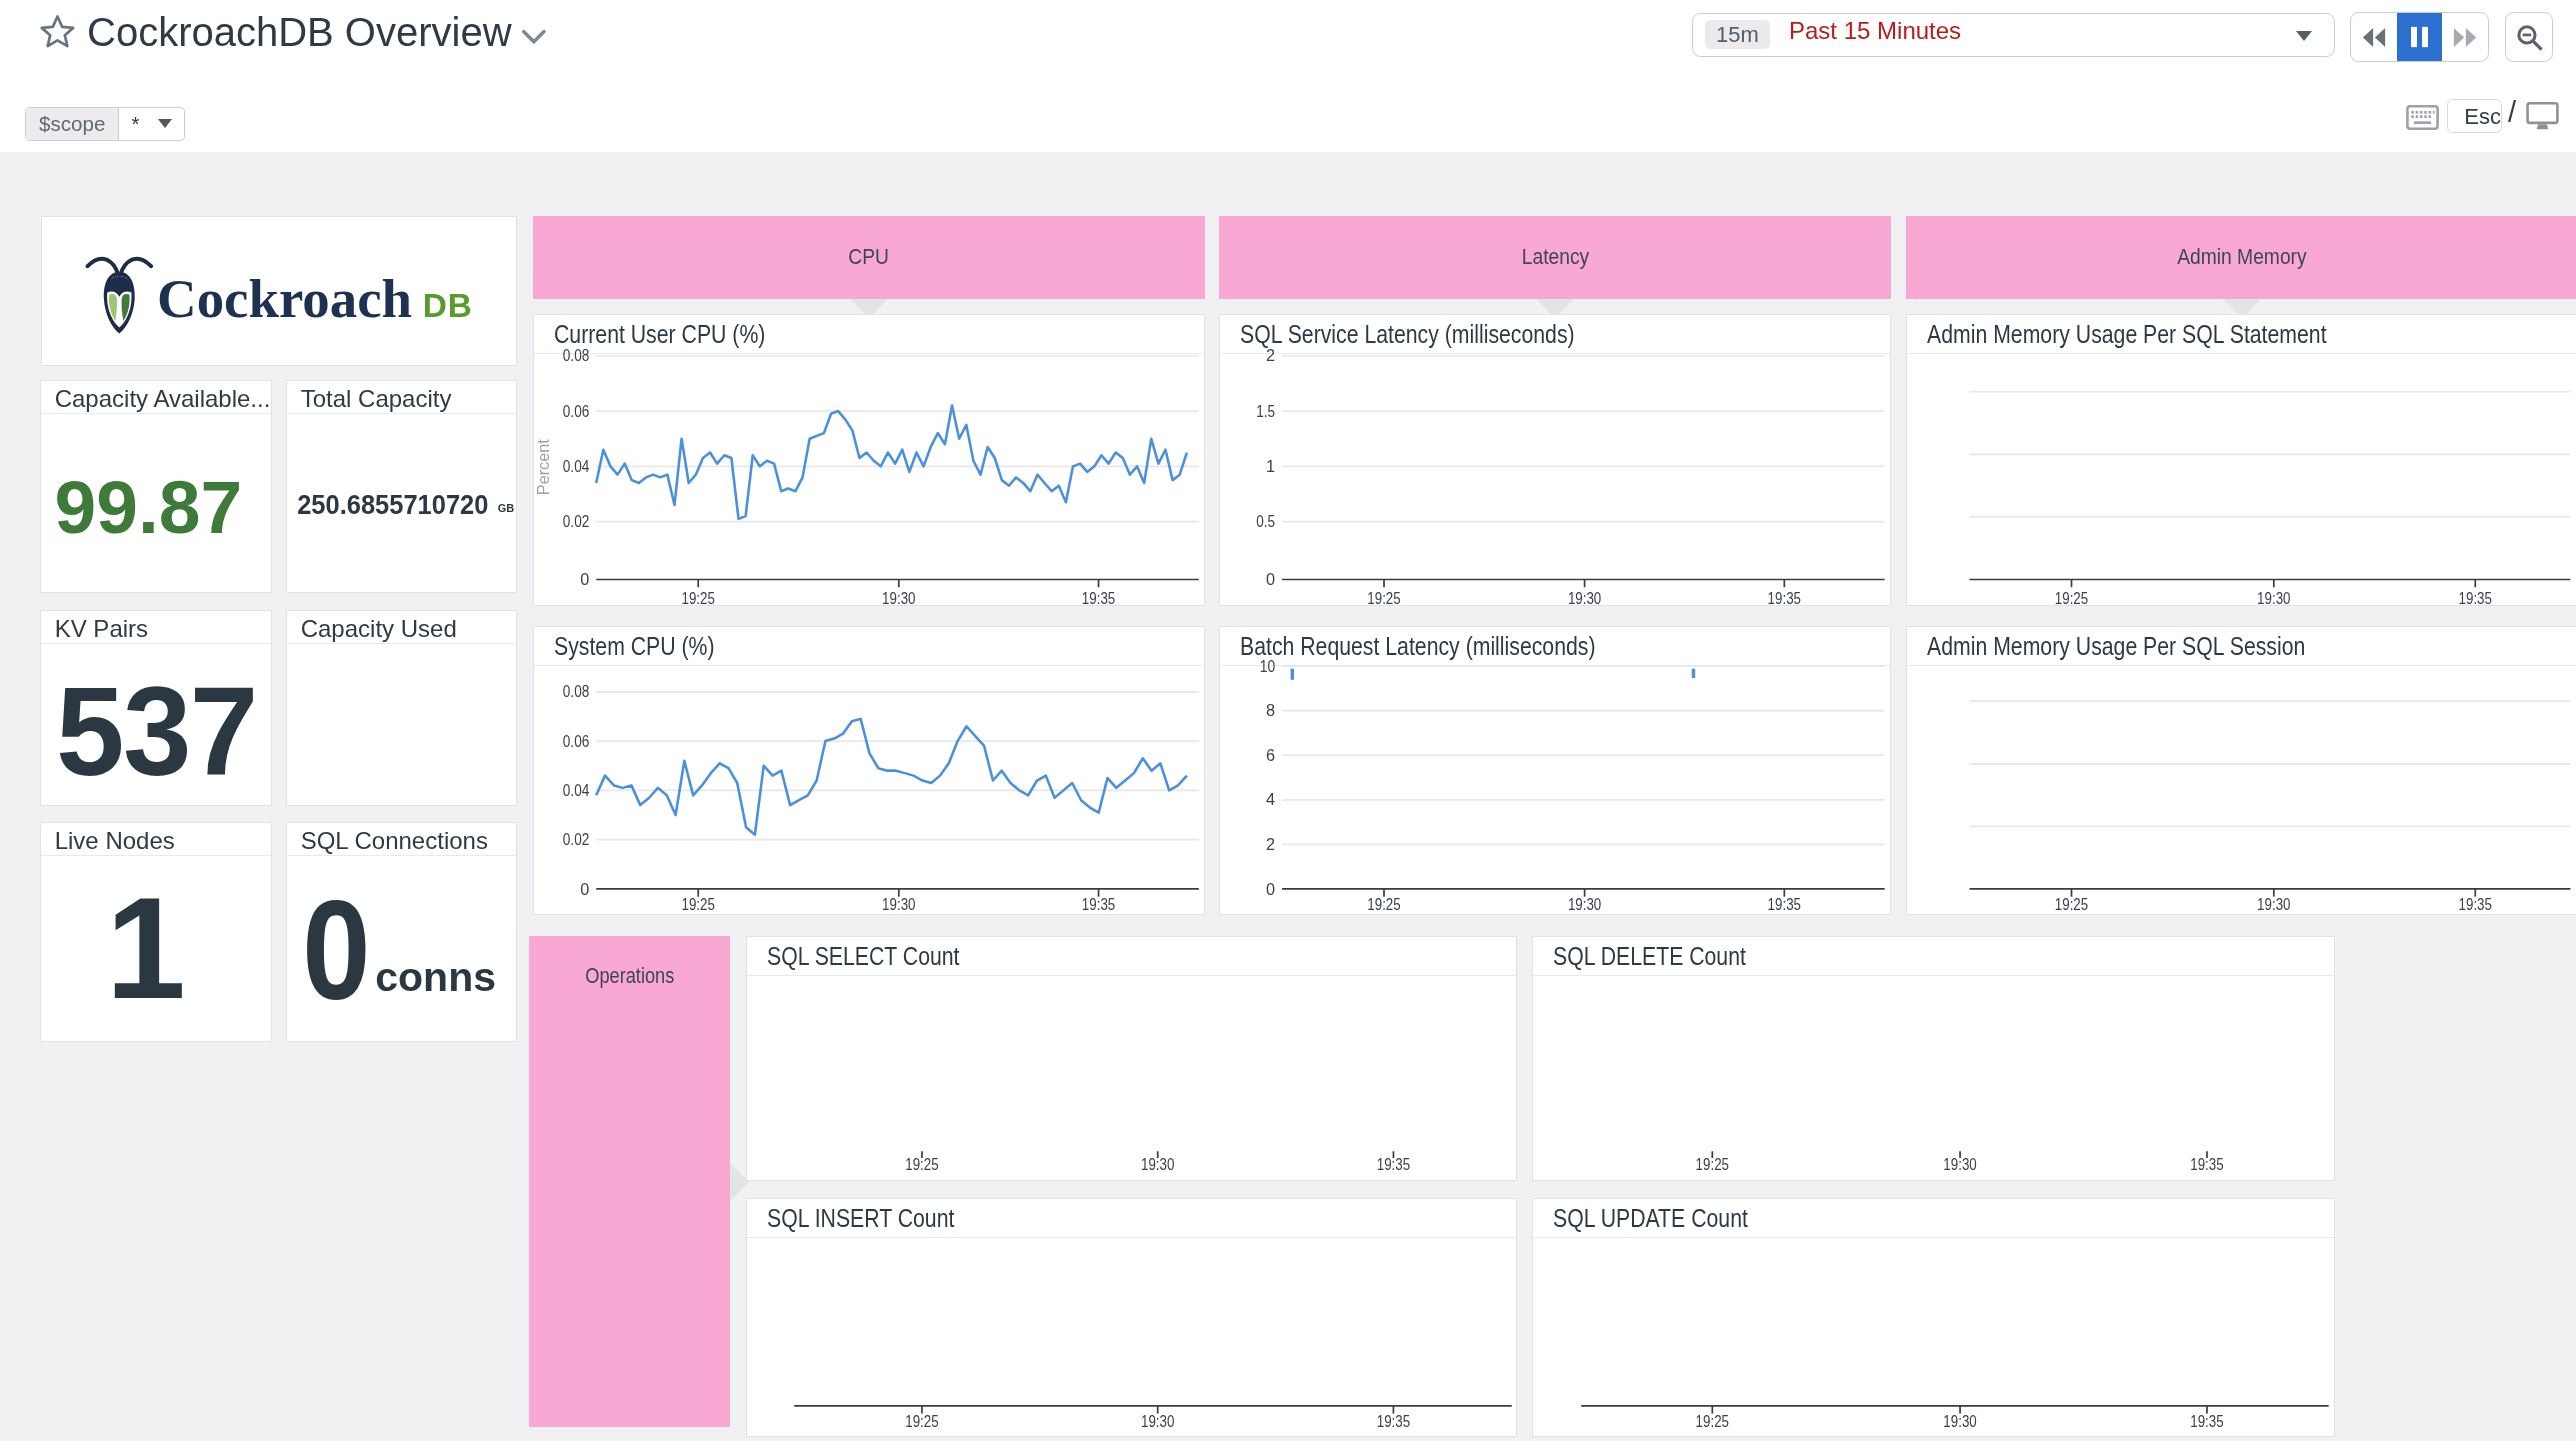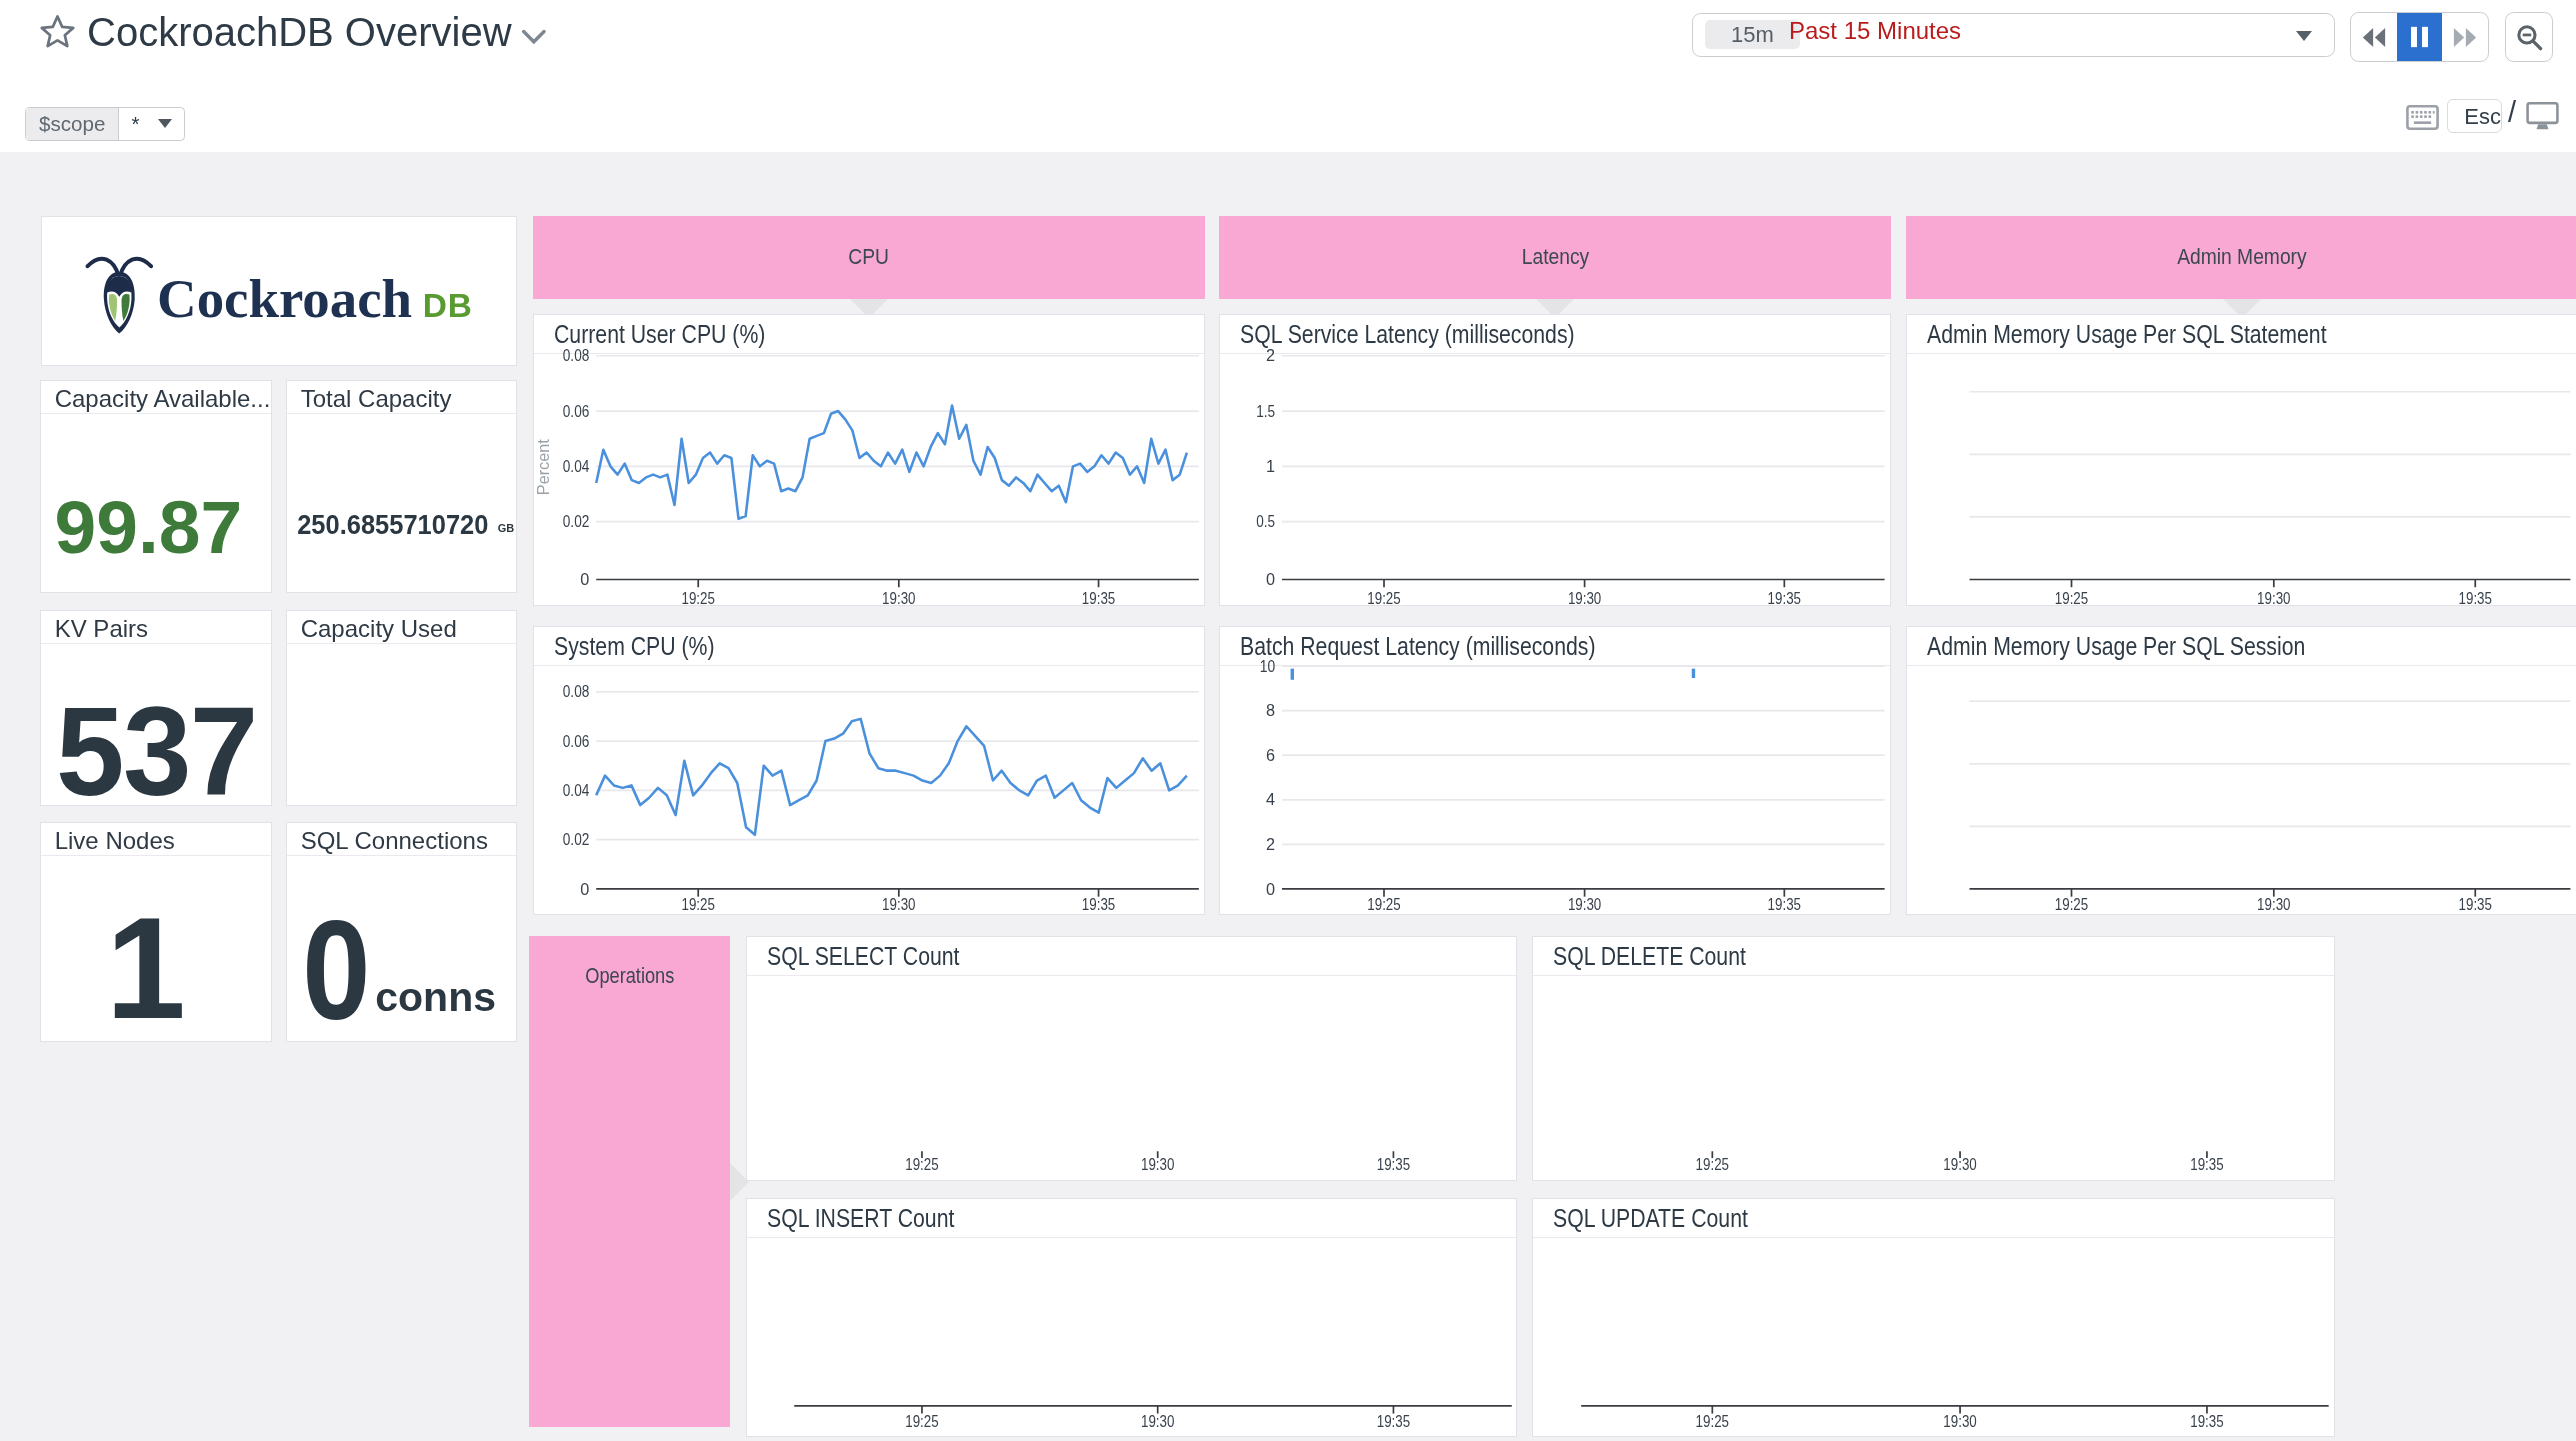--- a/index.html
+++ b/index.html
@@ -4,21 +4,21 @@
 body { width:2576px; height:1441px; background:#ffffff; overflow:hidden; position:relative;
        font-family:"Liberation Sans", sans-serif; }
 .content { position:absolute; left:0; top:152px; width:2576px; height:1290px; background:#f1f1f3; }
 .card { position:absolute; background:#fff; border:1.7px solid #e1e1e7; }
 .stitle { height:33px; line-height:36px; padding-left:13.7px; font-size:24px; color:#2f3a45;
            border-bottom:1.7px solid #eaeaee; white-space:nowrap; overflow:hidden; }
 .ctitle { height:39px; line-height:39px; padding-left:20px; font-size:25px; color:#2d3944;
            border-bottom:1.7px solid #eaeaee; white-space:nowrap; overflow:hidden; }
 .ctitle span { display:inline-block; transform:scaleX(0.85); transform-origin:0 50%; }
 .vv { position:absolute; left:0; right:0; text-align:center; line-height:1;
-        font-weight:bold; color:#2b3842; white-space:nowrap;margin-top:20px; }
+        font-weight:bold; color:#2b3842; white-space:nowrap; }
 .ghead { position:absolute; background:#f9a8d4; color:#3c4750; font-size:21.4px;
           display:flex; align-items:center; justify-content:center; }
 .ghead > span { display:inline-block; transform:scaleX(0.9); }
 .tridown { position:absolute; left:50%; top:100%; margin-left:-19px; width:0; height:0;
             border-left:19px solid transparent; border-right:19px solid transparent;
             border-top:19px solid #e4e4e7; }
 .triright { position:absolute; left:100%; top:50%; margin-top:-19px; width:0; height:0;
              border-top:19px solid transparent; border-bottom:19px solid transparent;
              border-left:19px solid #e4e4e7; }
 .overlay { position:absolute; left:0; top:0; pointer-events:none; }
@@ -35,21 +35,21 @@
 <path d="M3,3 L15,15 L27,3" fill="none" stroke="#7d8691" stroke-width="4" stroke-linecap="round"></path>
   </svg>
 
 <div style="position:absolute;left:25px;top:107px;height:34px;border:1.7px solid #c9ccd1;border-radius:4.3px;display:flex;background:#fff">
   <div style="background:#ececee;padding:0 13px;line-height:31px;font-size:20.6px;color:#606870;border-right:1.7px solid #c9ccd1">$scope</div>
   <div style="padding:0 12px;line-height:31px;font-size:20.6px;color:#2f3a45">*</div>
   <div style="width:0;height:0;border-left:7.7px solid transparent;border-right:7.7px solid transparent;border-top:9.4px solid #4f565e;margin:11px 12px 0 6.9px"></div>
 </div>
 
 <div class="hbtn" style="left:1692px;top:13px;width:643px;height:44px">
-  <div style="position:absolute;left:12px;top:6px;height:29px;background:#ebebed;border-radius:5.1px;padding:0 26px;line-height:29px;font-size:22px;color:#555d66">15m</div>
+  <div style="position:absolute;left:12px;top:6px;height:29px;background:#ebebed;border-radius:5.1px;padding:0 11px;line-height:29px;font-size:22px;color:#555d66">15m</div>
   <div style="position:absolute;left:96px;top:3px;font-size:24px;color:#b91c1c">Past 15 Minutes</div>
   <div style="position:absolute;right:22px;top:17px;width:0;height:0;border-left:8.6px solid transparent;border-right:8.6px solid transparent;border-top:10.3px solid #566069"></div>
 </div>
 
 <div class="hbtn" style="left:2350px;top:12px;width:139px;height:50px;display:flex">
   <div style="flex:1;display:flex;align-items:center;justify-content:center">
       <svg width="24" height="19" viewBox="0 0 28 22">
         <g fill="#6a7078">
 <path d="M13,0 L13,22 L1,11 Z"></path>
           <path d="M27,0 L27,22 L15,11 Z"></path>

